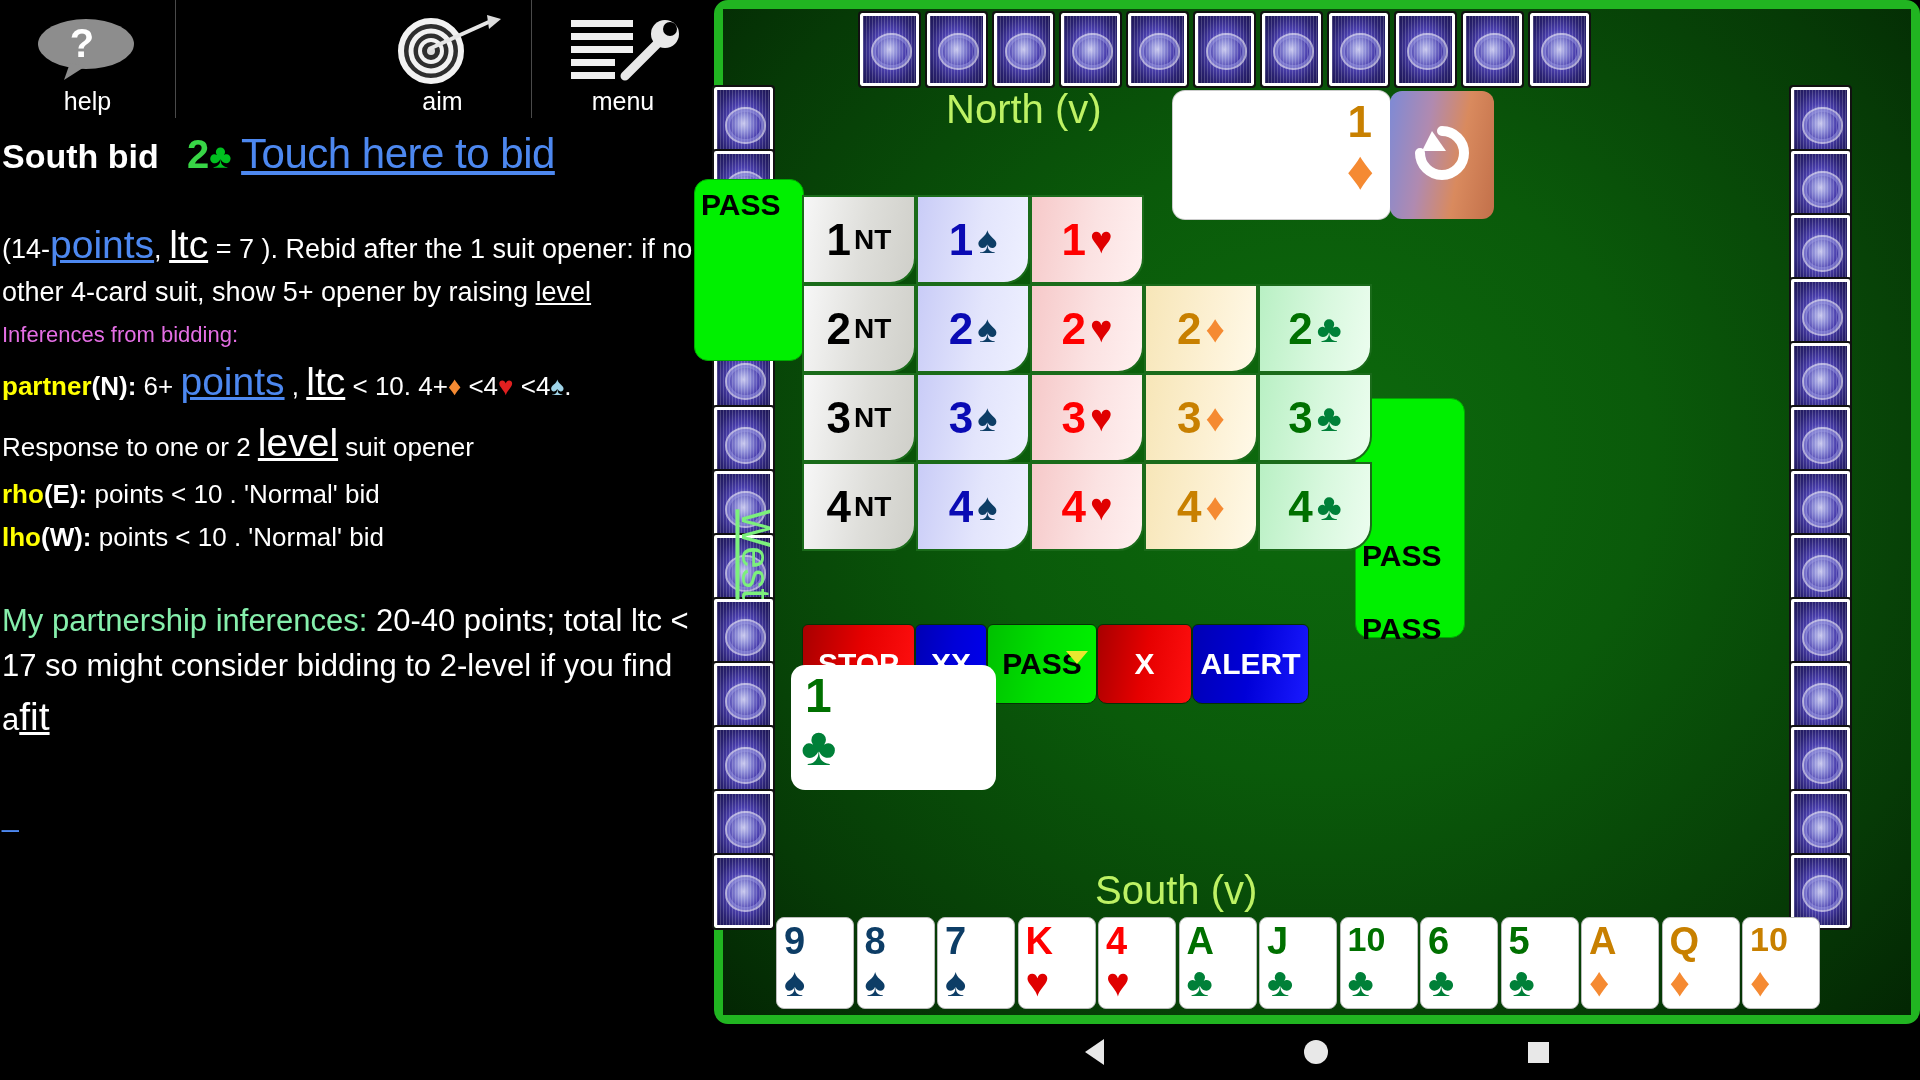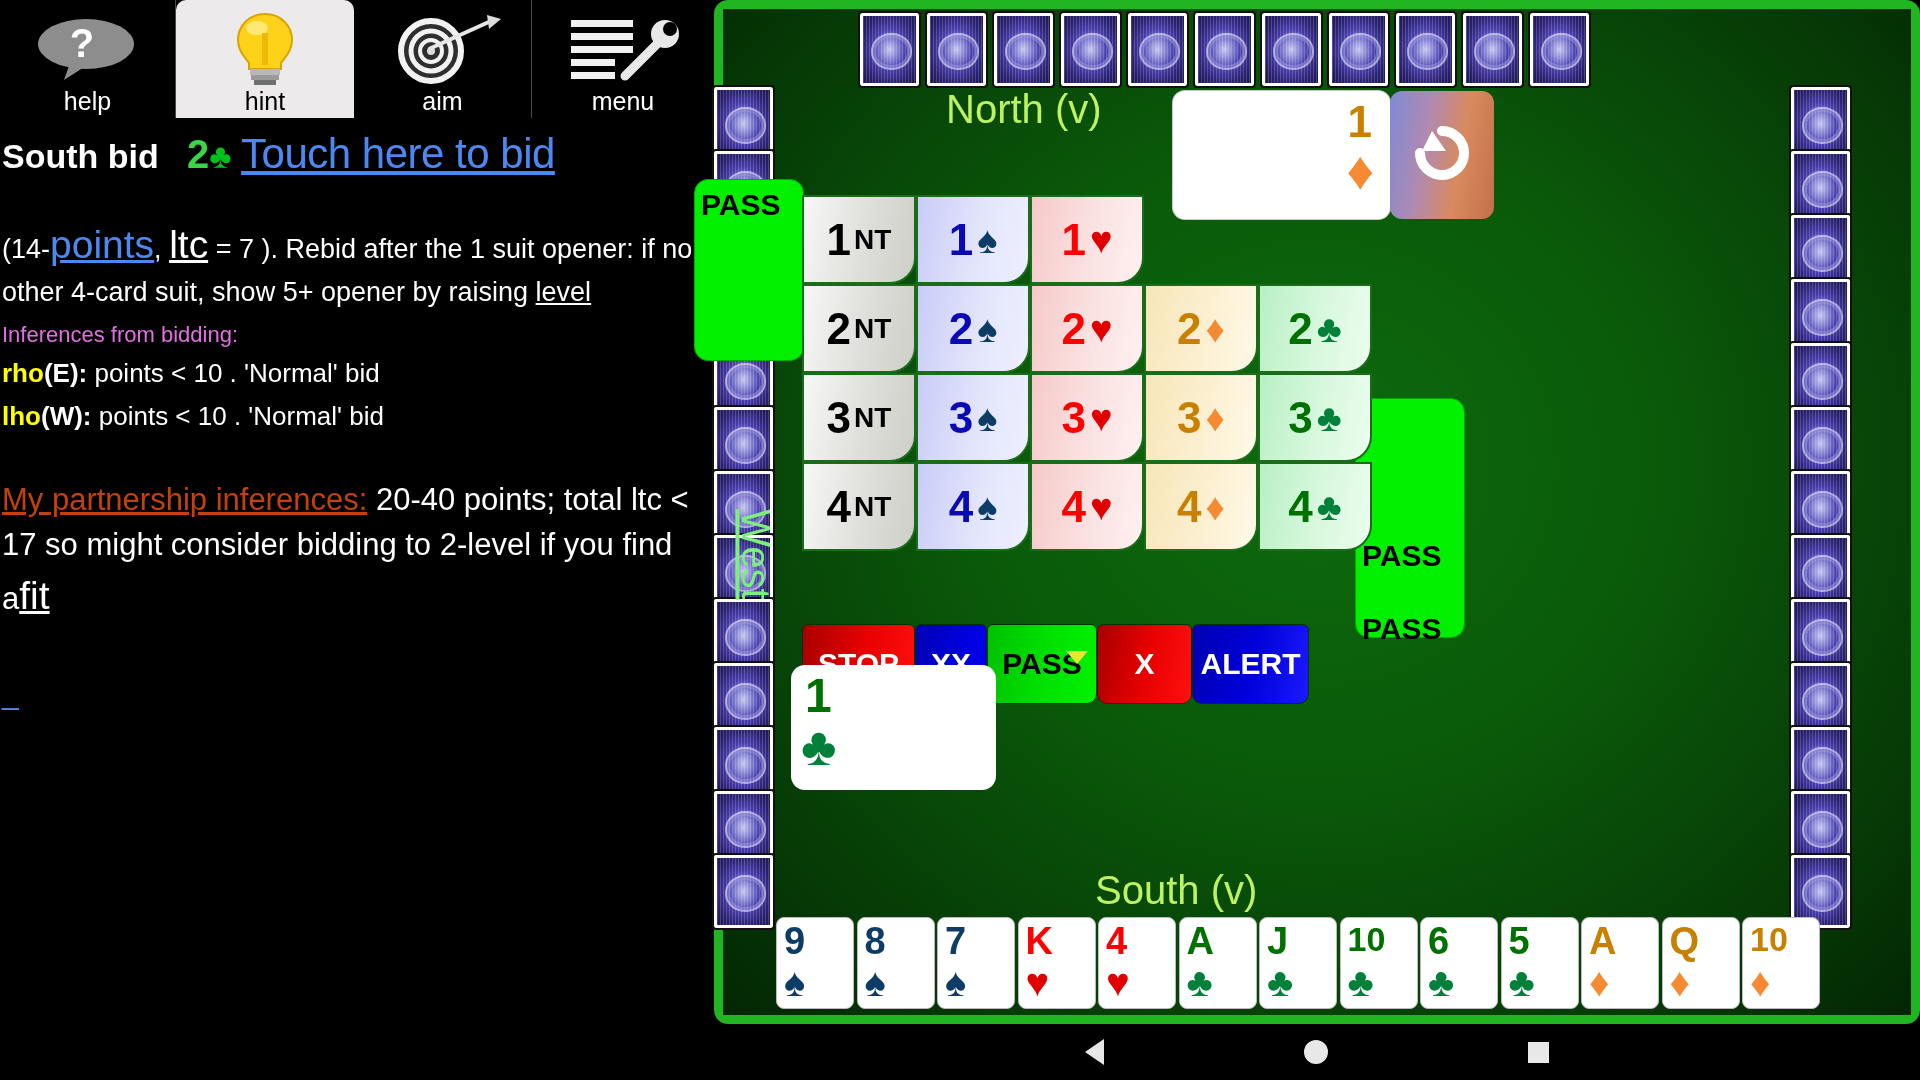--- a/index.html
+++ b/index.html
@@ -61,21 +61,21 @@
   .big-link { color: #4d88f0; text-decoration: underline; font-size: 39px; }
   .big-ul { color: #ffffff; text-decoration: underline; font-size: 39px; }
   .small-ul { color: #ffffff; text-decoration: underline; font-size: 27px; }
   .infer-hd { color: #e46ee4; font-size: 22px; margin-top: 10px; }
   .yellow { color: #ffff00; font-weight: bold; }
   .white-b { color: #fff; font-weight: bold; }
   .row-line { font-size: 26px; margin-top: 6px; line-height: 1.4; }
   .dia { color: #f58a32; }
   .hrt { color: #e02020; }
   .spd { color: #9fd4e8; }
-  .mp-hd { color: #c2410c; font-size: 31px; text-decoration: underline; }
+  .mp-hd { color: #86efac; font-size: 31px; }
   .mp-body { color: #ffffff; font-size: 31px; }
   .mp-block { margin-top: 44px; font-size: 31px; line-height: 1.45; }
   .did-wrap { margin-top: 52px; }
   .did-dash { color:#4d88f0; font-size: 30px; display:block; height:18px; }
   .did-link { color: #4d88f0; text-decoration: underline; font-size: 42px; }
 
   
   .table-area {
     position: absolute; left: 714px; top: 0;
     width: 1206px; height: 1024px;
@@ -233,33 +233,20 @@
         <div class="tb-ico">
           <svg width="108" height="66" viewBox="0 0 108 66">
             <ellipse cx="52" cy="28" rx="48" ry="25" fill="#8d8d8d"></ellipse>
             <path d="M36 47 L30 64 L52 50 Z" fill="#8d8d8d"></path>
             <text x="48" y="41" font-size="40" font-weight="bold" fill="#fff" text-anchor="middle" font-family="Liberation Sans, sans-serif">?</text>
           </svg>
         </div>
         <div class="lbl">help</div>
       </div>
 
-      <div class="tb-btn hint-btn active">
-        <div class="tb-ico">
-          <svg width="72" height="76" viewBox="0 0 72 76">
-            <path d="M36 3 C20 3 9 15 9 29 c0 11 7 17 11 23 l0 6 h32 l0-6 c4-6 11-12 11-23 C63 15 52 3 36 3 Z" fill="#ffd21a" stroke="#d8a400" stroke-width="2"></path>
-            <ellipse cx="28" cy="17" rx="11" ry="7" fill="#ffeb8a" opacity="0.85"></ellipse>
-            <rect x="21" y="58" width="30" height="6" fill="#b9b9b9"></rect>
-            <rect x="22" y="64" width="28" height="5" fill="#9a9a9a"></rect>
-            <rect x="25" y="69" width="22" height="5" fill="#6f6f6f"></rect>
-            <rect x="33" y="22" width="6" height="32" fill="#e0a800" opacity="0.6"></rect>
-          </svg>
-        </div>
-        <div class="lbl">hint</div>
-      </div>
 
       <div class="tb-btn aim-btn">
         <div class="tb-ico">
           <svg width="120" height="72" viewBox="0 0 120 72">
             <circle cx="48" cy="38" r="30" fill="#2e2e2e"></circle>
             <circle cx="48" cy="38" r="30" fill="none" stroke="#f2f2f2" stroke-width="6"></circle>
             <circle cx="48" cy="38" r="20" fill="none" stroke="#f2f2f2" stroke-width="5"></circle>
             <circle cx="48" cy="38" r="11" fill="none" stroke="#f2f2f2" stroke-width="4"></circle>
             <circle cx="48" cy="38" r="4" fill="#dcdcdc"></circle>
             <line x1="46" y1="36" x2="108" y2="8" stroke="#e6e6e6" stroke-width="4"></line>
@@ -302,21 +289,36 @@
         <span>(14-</span><a class="big-link" href="#">points</a><span>,</span>
         <a class="big-ul" href="#">ltc</a>
         <span>= 7 ).</span>
         <span>Rebid after the 1 suit opener: if no</span>
         <span>other 4-card suit, show 5+ opener by raising</span>
         <a class="small-ul" href="#">level</a>
       </div>
 
       <div class="infer-hd">Inferences from bidding:</div>
 
-
+      <div class="row-line">
+        <span class="yellow">partner</span><span class="white-b">(N):</span>
+        <span>6+</span>
+        <a class="big-link" href="#">points</a>
+        <span>,</span>
+        <a class="big-ul" href="#">ltc</a>
+        <span>&lt; 10. 4+</span><span class="dia">♦</span>
+        <span>&lt;4</span><span class="hrt">♥</span>
+        <span>&lt;4</span><span class="spd">♠</span><span>.</span>
+      </div>
+
+      <div class="row-line">
+        <span>Response to one or 2</span>
+        <a class="big-ul" href="#">level</a>
+        <span>suit opener</span>
+      </div>
 
       <div class="row-line">
         <span class="yellow">rho</span><span class="white-b">(E):</span>
         <span>points &lt; 10 . 'Normal' bid</span>
       </div>
 
       <div class="row-line">
         <span class="yellow">lho</span><span class="white-b">(W):</span>
         <span>points &lt; 10 . 'Normal' bid</span>
       </div>

